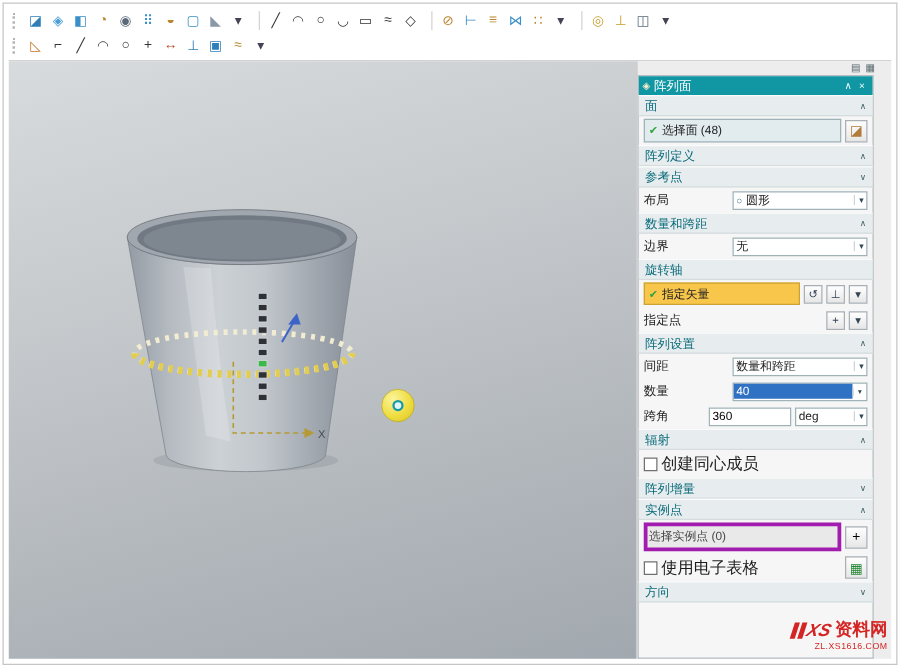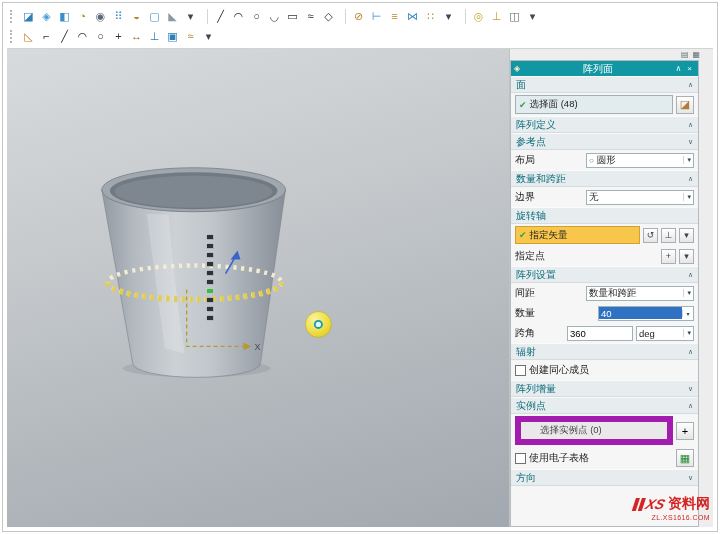--- a/index.html
+++ b/index.html
@@ -21,58 +21,58 @@
   
   .rightcol{position:relative;width:203px;background:#ededed;border-left:1px solid #c2c2c2;}
   .minibar{height:11px;display:flex;justify-content:flex-end;align-items:center;gap:4px;
     padding-right:13px;font-size:8px;color:#5a6a72;}
   .minibar span{cursor:pointer;}
   .dlg{position:absolute;left:0;top:11px;bottom:0;width:187px;background:#f6f6f6;
     border:1px solid #b4bcc0;font-size:10px;color:#222;}
   .dlg-title{height:15px;background:var(--accent,#1196a4);color:#fff;display:flex;
     align-items:center;padding:0 3px;font-size:10px;}
   .gem{font-size:8px;margin-right:3px;color:#ffefc8;}
-  .ttl{flex:1;white-space:nowrap;overflow:hidden;text-align:center;}
+  .ttl{flex:1;white-space:nowrap;overflow:hidden;}
   .tbtn{width:11px;text-align:center;font-size:8px;cursor:pointer;color:#eafdff;}
   .hdr{height:15px;display:flex;align-items:center;padding:0 5px;font-size:10px;
     color:var(--header-text,#0b6b7a);background:#e7edef;border-top:1px solid #fbfbfb;
     border-bottom:1px solid #d5dcde;cursor:pointer;}
   .hdr .chev{margin-left:auto;font-size:7px;color:#47616a;}
   .frow{display:flex;align-items:center;padding:2px 4px;gap:3px;min-height:16px;}
   .lab{flex:1;color:#1c1c1c;white-space:nowrap;overflow:hidden;}
   .dd{width:108px;height:15px;background:#fff;border:1px solid #9fb2b8;display:flex;
     align-items:center;font-size:9.5px;padding:0 2px;gap:3px;cursor:pointer;box-sizing:border-box;}
   .dd .ddarrow{margin-left:auto;font-size:7px;color:#2d4a55;border-left:1px solid #ccd6d9;
     padding-left:3px;}
   .dd .ddicon{font-size:8px;color:#4a7a8a;}
   .selbox{flex:1;height:17px;background:#e2ebee;border:1px solid #9fb2b8;display:flex;
     align-items:center;gap:3px;padding:0 3px;font-size:9.5px;cursor:pointer;}
-  .graybox{flex:1;height:17px;background:#e9e9e9;border:6px solid #a21caf;color:#444;
-    display:flex;align-items:center;padding:0 19px;font-size:9.5px;}
+  .graybox{flex:1;height:17px;background:#e9e9e9;border:3px solid #a21caf;color:#444;
+    display:flex;align-items:center;padding:0 1px;font-size:9.5px;}
   .orangebox{flex:1;height:16px;background:var(--highlight-orange,#f8c64a);
     border:1px solid #cda235;display:flex;align-items:center;gap:3px;padding:0 3px;
     font-size:9.5px;cursor:pointer;}
   .chk-g{color:var(--check-green,#2fa43c);font-size:9px;}
   .sqbtn{width:18px;height:18px;border:1px solid #a8b0b4;
     background:linear-gradient(#fefefe,#e6e6e6);display:flex;align-items:center;
     justify-content:center;font-size:11px;cursor:pointer;padding:0;}
   .mbtn{width:15px;height:15px;border:1px solid #a8b0b4;
     background:linear-gradient(#fff,#e6e6e6);font-size:9px;display:flex;align-items:center;
     justify-content:center;cursor:pointer;color:#345;padding:0;}
-  .numbox{width:96px;height:15px;border:1px solid #9fb2b8;background:#fff;display:flex;
+  .numbox{width:108px;height:15px;border:1px solid #9fb2b8;background:#fff;display:flex;
     align-items:center;box-sizing:border-box;}
   .numbox.narrow{width:66px;}
   .inp{flex:1;min-width:0;border:0;outline:0;font-size:9.5px;height:12px;padding:0 2px;
     font-family:"Liberation Sans","DejaVu Sans",sans-serif;background:transparent;}
   .inp.sel{background:var(--selection-blue,#2f72c4);color:#fff;}
   .spin{width:10px;font-size:6px;color:#2d4a55;text-align:center;border-left:1px solid #ccd6d9;}
   .dd.unit{width:58px;}
   .cb{width:9px;height:9px;border:1px solid #707070;background:#fff;display:inline-block;
     cursor:pointer;flex:none;}
-  .cbl{font-size:10px;color:#1c1c1c;flex:1;}
+  .cbl{font-size:13px;color:#1c1c1c;flex:1;}
   
   .wm{position:absolute;right:3px;bottom:6px;text-align:right;z-index:10;}
   .wm-top{display:flex;align-items:center;gap:3px;justify-content:flex-end;}
   .wm-logo{display:flex;gap:2px;transform:skewX(-18deg);align-items:center;}
   .wm-bar{width:4px;height:13px;background:var(--watermark-red,#d42424);}
   .wm-xs{color:var(--watermark-red,#d42424);font-style:italic;font-weight:bold;font-size:14px;}
   .wm-site{color:var(--watermark-red,#d42424);font-weight:bold;font-size:14px;}
   .wm-url{color:var(--watermark-red,#d42424);font-size:7px;letter-spacing:0.4px;margin-top:1px;}
 </style>
 </head>

